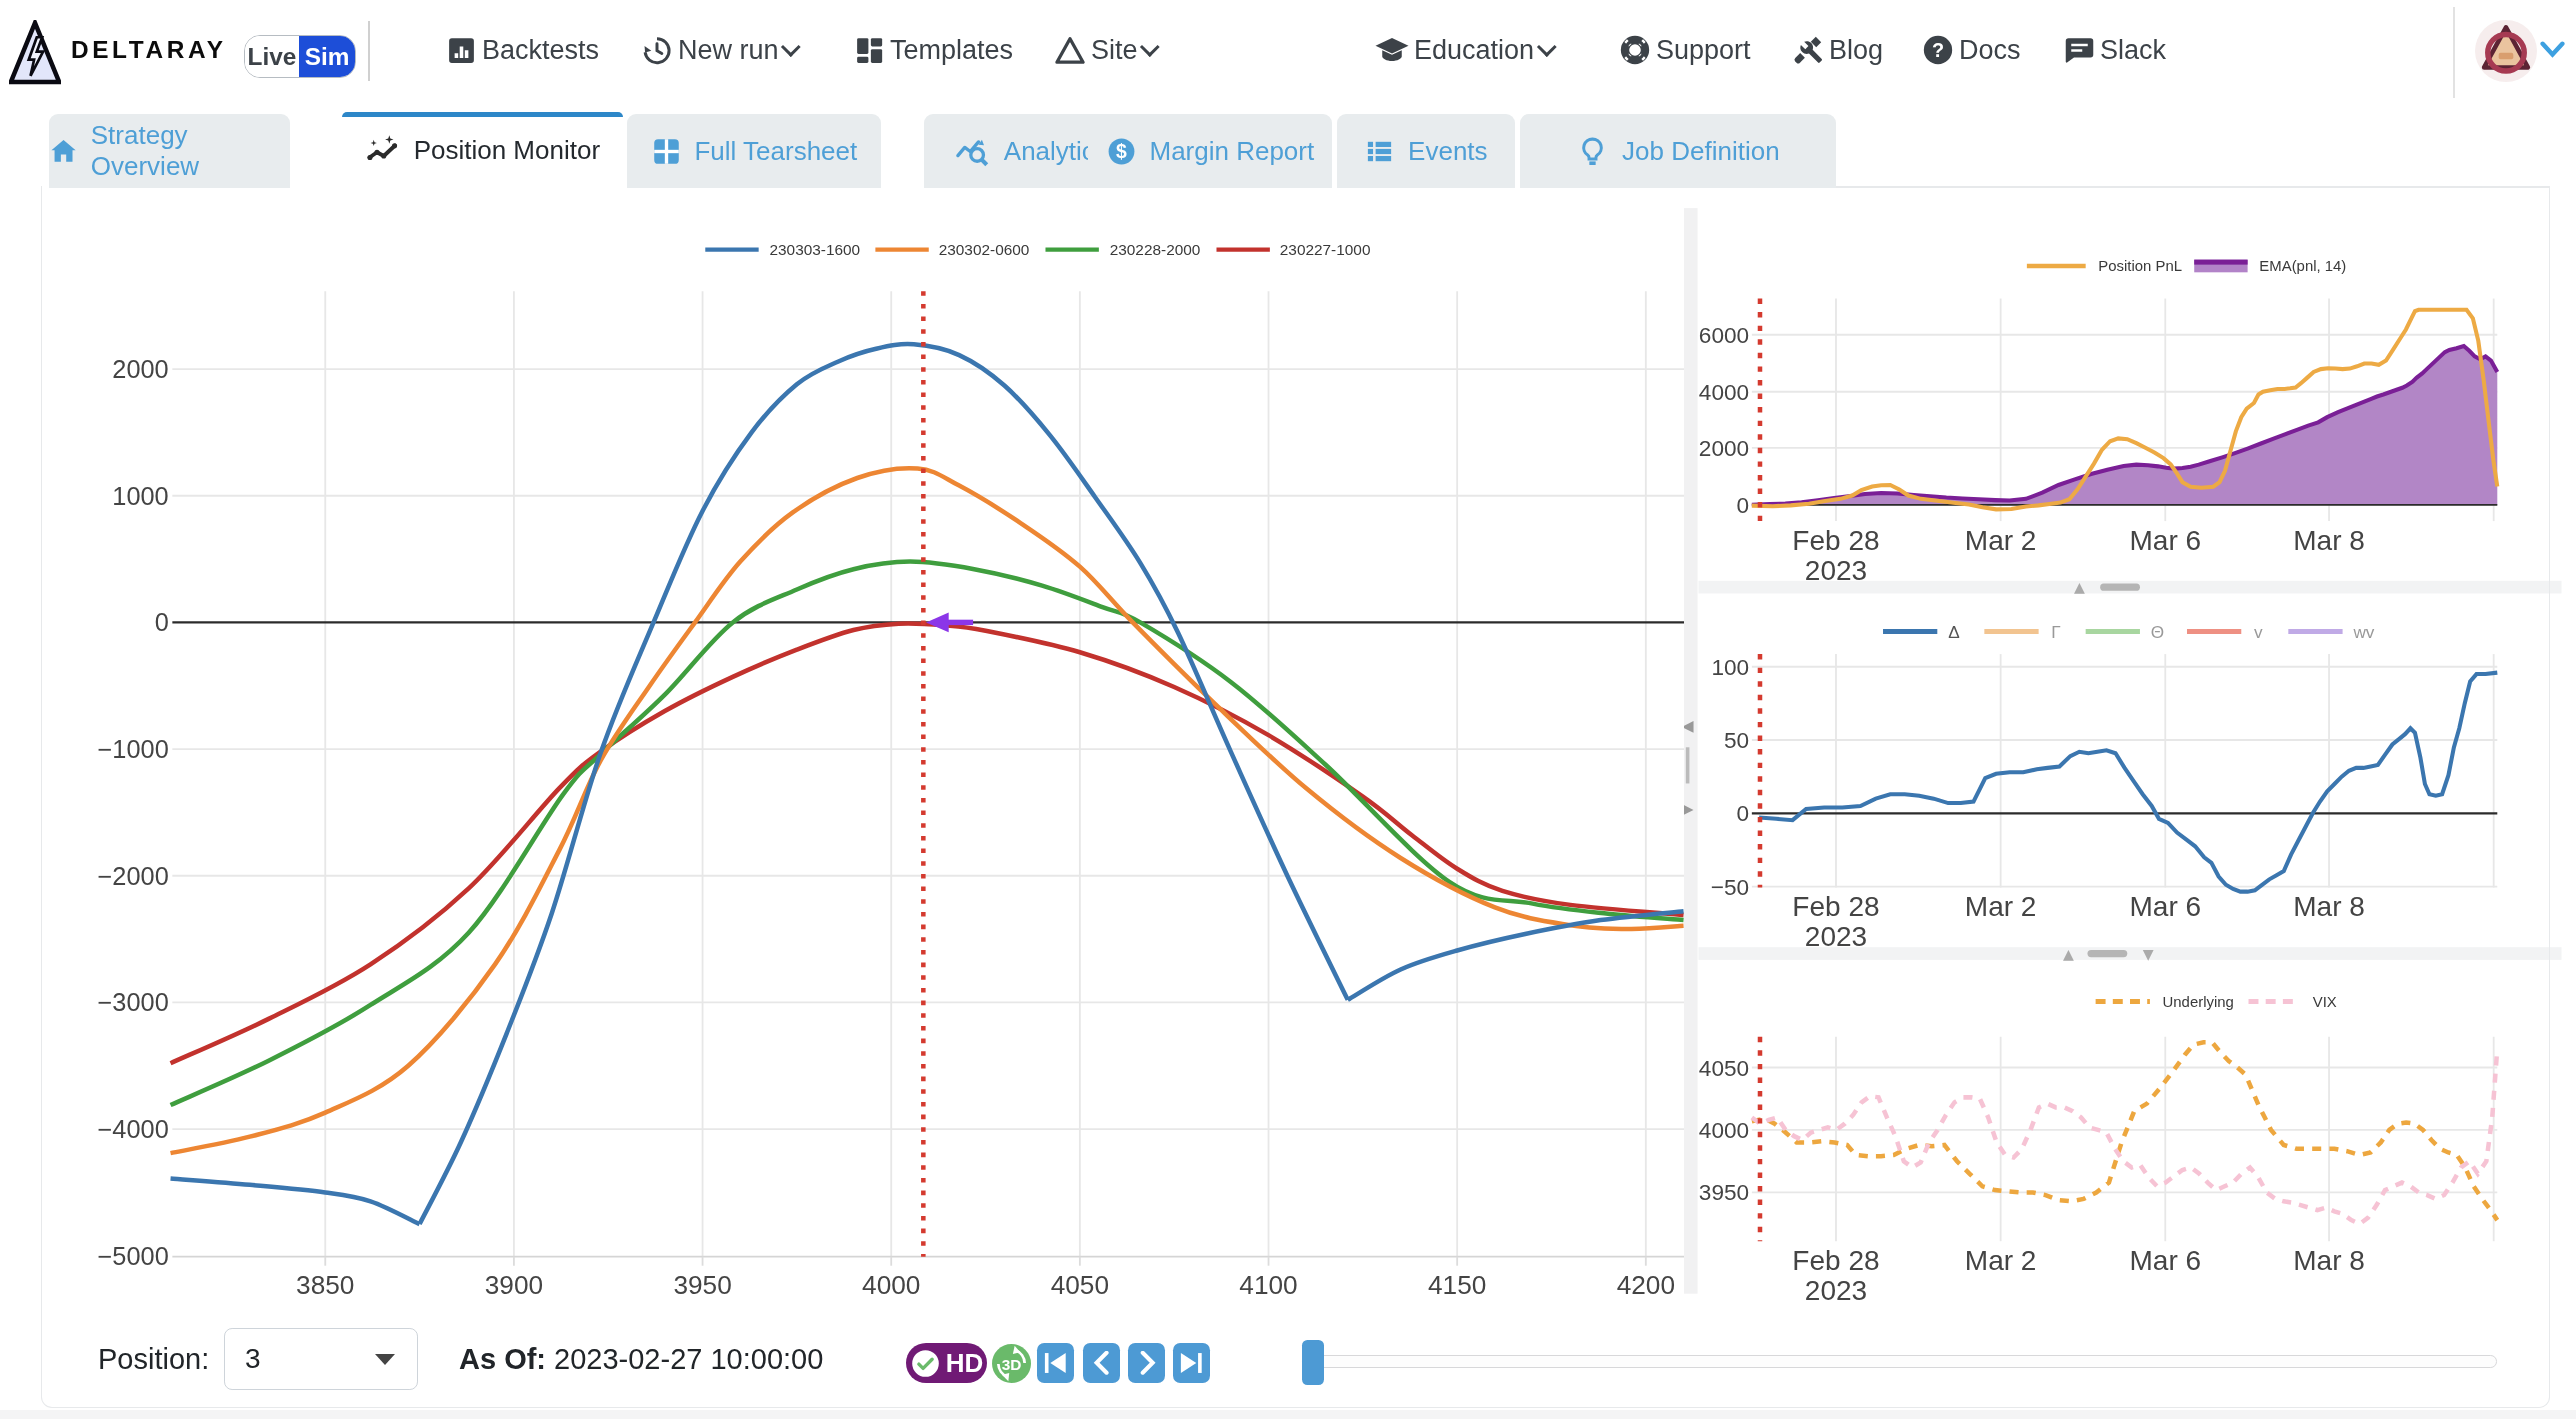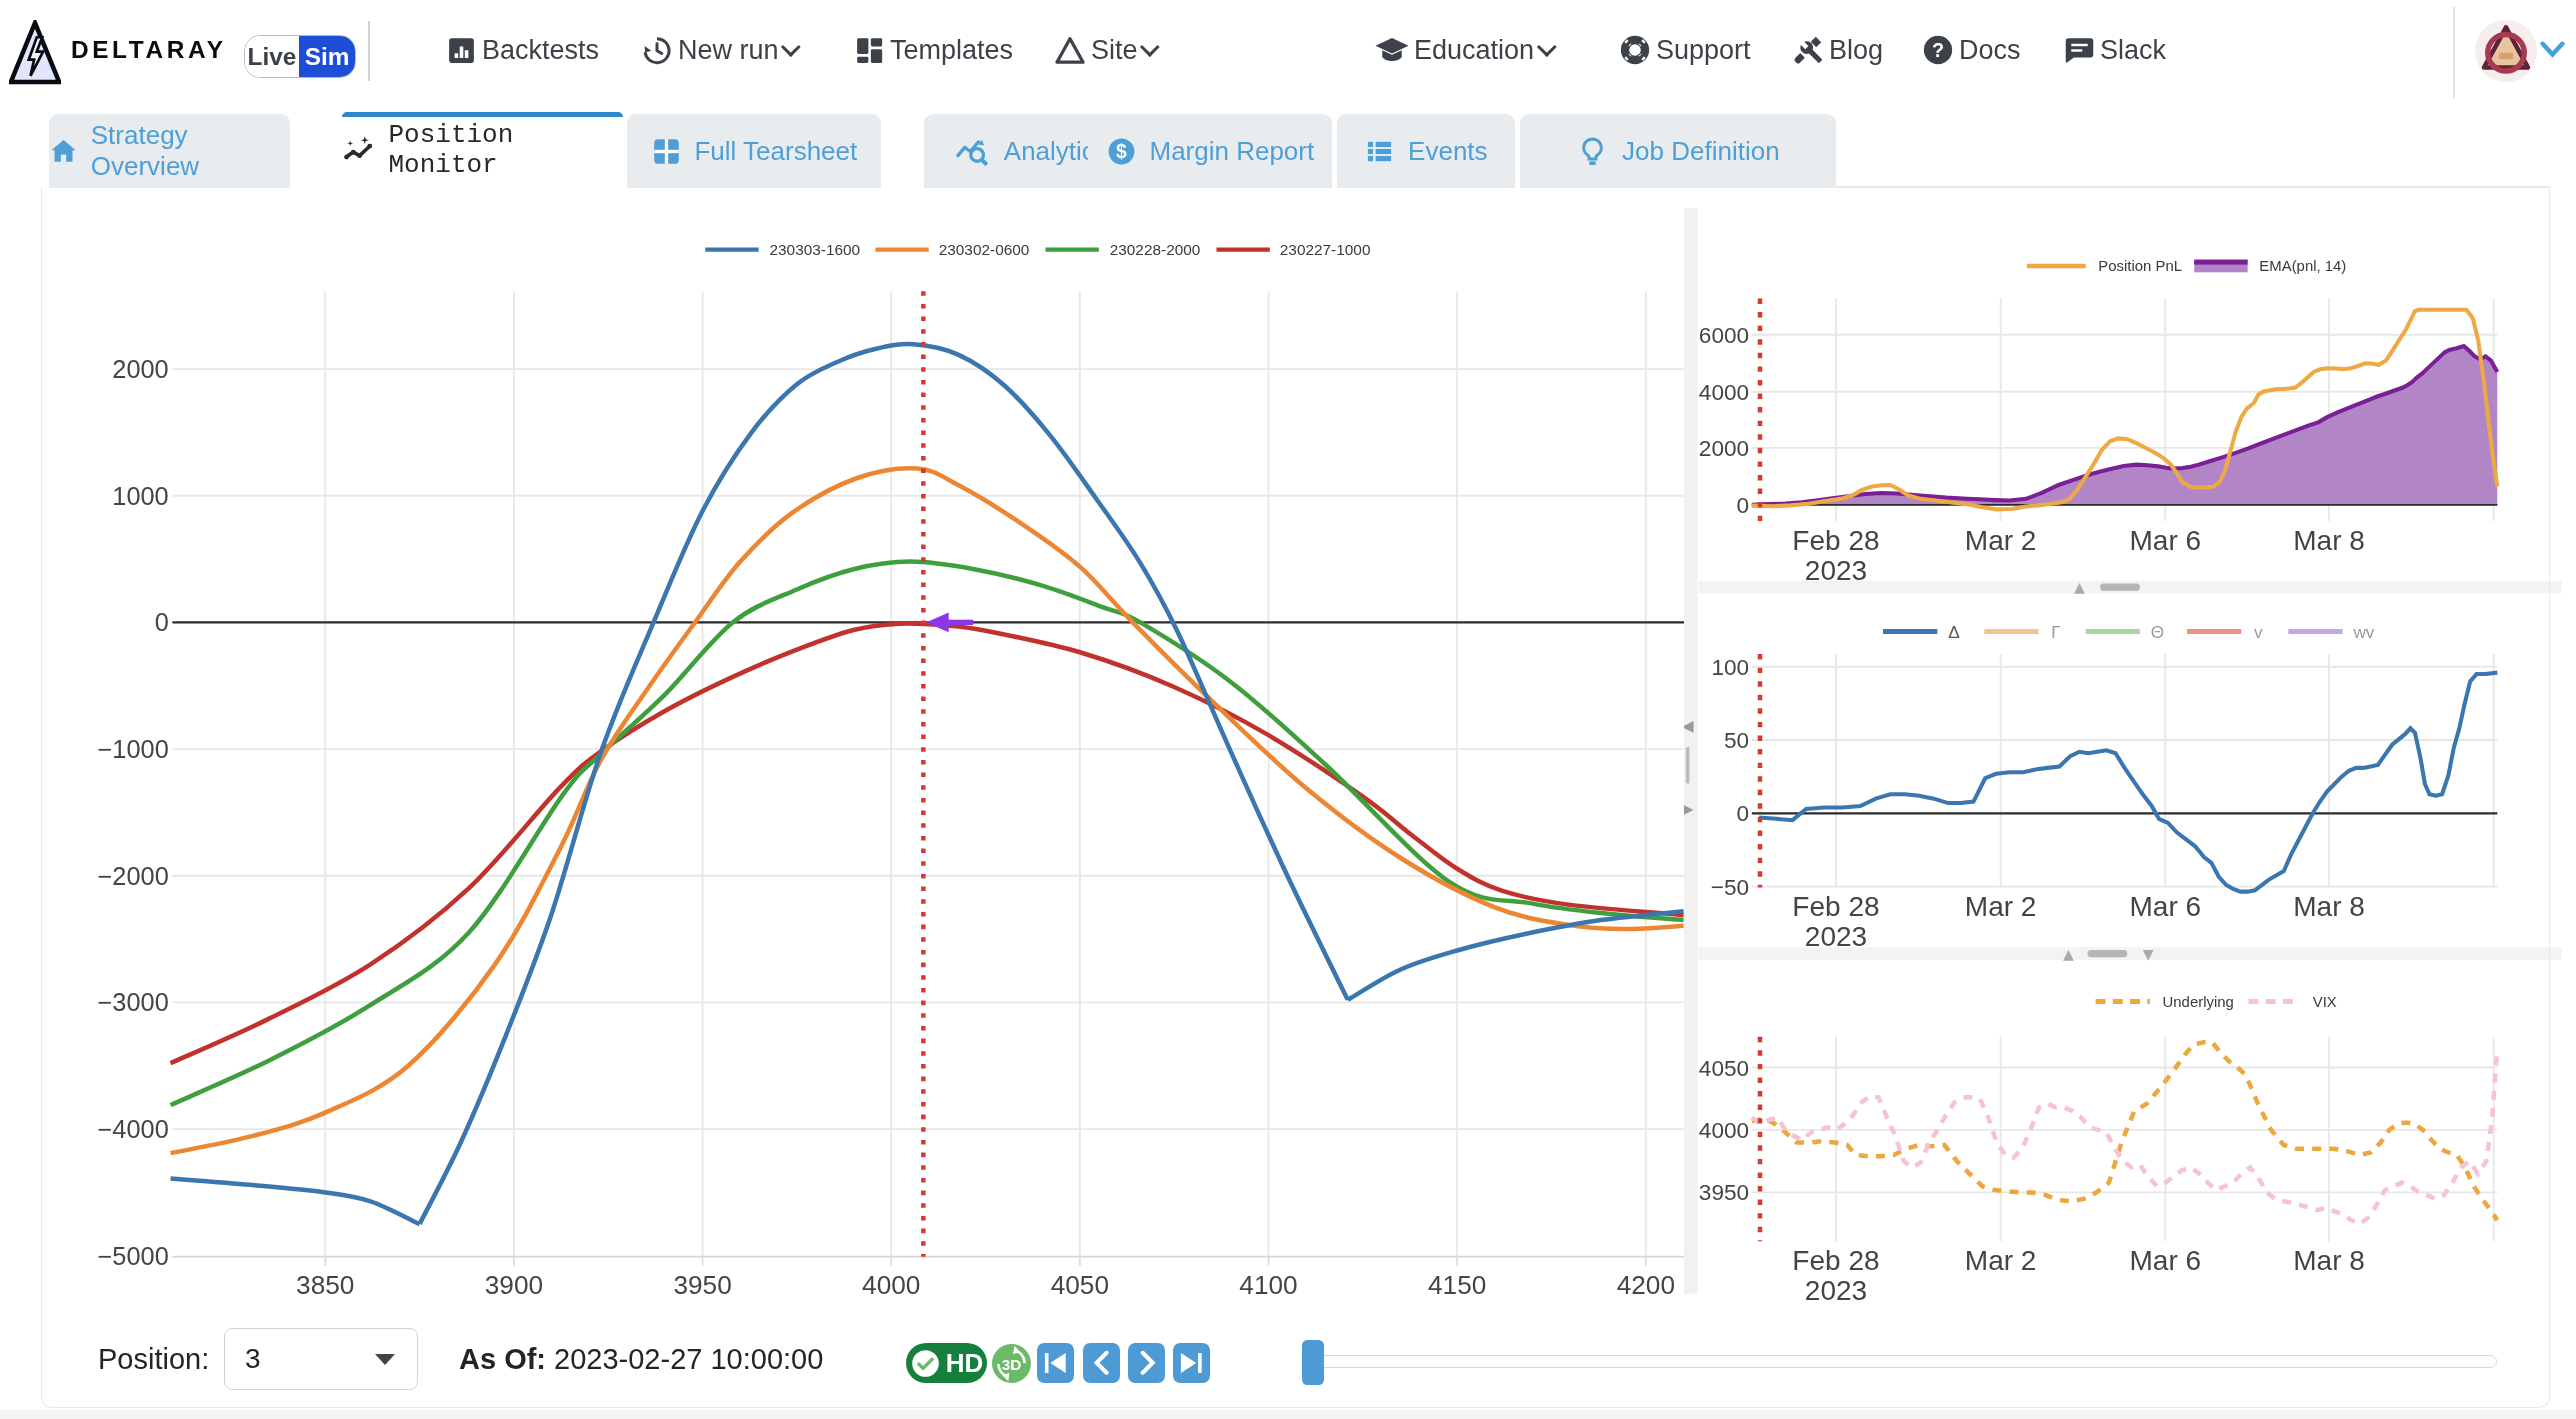--- a/index.html
+++ b/index.html
@@ -2,21 +2,21 @@
 <html style="font-size:14.5px"><head>
 <meta charset="utf-8">
 <style>
 * { margin:0; padding:0; box-sizing:border-box; }
 html,body { width:2576px; height:1419px; overflow:hidden; }
 body { font-family:"Liberation Sans",sans-serif; background:#fff; position:relative; }
 .abs { position:absolute; }
 .nav-item { position:absolute; top:0; height:100px; display:flex; align-items:center; gap:4px; color:#3c4248; font-size:27px; white-space:nowrap; }
 .caret { width:13.6px; height:13.6px; border-right:3.2px solid #3c4248; border-bottom:3.2px solid #3c4248; transform:rotate(45deg); margin-top:-7.2px; margin-left:1.8px; }
 .tab { position:absolute; top:114px; height:74px; background:#e8ecee; border-radius:9px 9px 0 0; display:flex; align-items:center; justify-content:center; gap:12.7px; color:#4e9fd6; font-size:26px; }
-.tab.active { background:#fff; color:#24292e; height:76px; top:112px; z-index:3;font-family:Liberation Mono, monospace; }
+.tab.active { background:#fff; color:#24292e; height:76px; top:112px; z-index:3; }
 .tab.active::before { content:''; position:absolute; left:0; top:0; width:100%; height:4.5px; background:#2d87c8; border-radius:9px 9px 0 0; }
 </style>
 </head>
 <body>
 
 <svg class="abs" style="left:9px;top:20px" width="52" height="65" viewBox="0 0 58 72">
   <polygon points="29,3 56,69 2,69" fill="#e2e6fa" stroke="#0a0a12" stroke-width="5"></polygon>
   <polygon points="31,19 22,44 28,44 24,62 38,35 31,35 37,19" fill="#f2f4fd" stroke="#0a0a12" stroke-width="3"></polygon>
 </svg>
 <div class="abs" style="left:71px;top:36px;font-size:24.4px;font-weight:bold;color:#0c0c0c;letter-spacing:3.6px">DELTARAY</div>
@@ -341,21 +341,21 @@
 <rect x="2306" y="1050" width="44" height="8" rx="4" fill="#b5b5b5"></rect>
 <text x="2373" y="1062" font-size="24" fill="#aaa" text-anchor="middle">▾</text>
 </svg>
 
 <div class="abs" style="left:98px;top:1343px;font-size:29px;font-weight:normal;color:#212529">Position:</div>
 <div class="abs" style="left:224px;top:1328px;width:194px;height:62px;border:1.8px solid #ced4da;border-radius:8.1px;background:#fff">
   <div style="position:absolute;left:20px;top:13.6px;font-size:28px;color:#212529">3</div>
   <div style="position:absolute;right:22px;top:25px;width:0;height:0;border-left:10px solid transparent;border-right:10px solid transparent;border-top:11.8px solid #444"></div>
 </div>
 <div class="abs" style="left:459px;top:1343px;font-size:29px;color:#212529"><b>As Of:</b> 2023-02-27 10:00:00</div>
-<div class="abs" style="left:906px;top:1343px;width:81px;height:40px;background:#15803d;border-radius:20px;display:flex;align-items:center">
+<div class="abs" style="left:906px;top:1343px;width:81px;height:40px;background:#701a75;border-radius:20px;display:flex;align-items:center">
   <svg style="margin-left:5.4px" width="29" height="29" viewBox="0 0 24 24">
       <circle cx="12" cy="12" r="11" fill="#fff"></circle>
       <path d="M6.5 12.5 10 16 17.5 8.5" fill="none" stroke="#6aba6a" stroke-width="2.8" stroke-linecap="round" stroke-linejoin="round"></path>
     </svg>
   <span style="color:#fff;font-weight:bold;font-size:26px;margin-left:5.4px">HD</span>
 </div>
 <svg class="abs" style="left:992px;top:1344px" width="39" height="39" viewBox="0 0 43 43">
   <circle cx="21.5" cy="21.5" r="21.5" fill="#6aba6a"></circle>
   <text x="21.5" y="28.5" text-anchor="middle" font-size="17" font-weight="bold" fill="#fff" font-family="'Liberation Sans',sans-serif">3D</text>
   <path d="M26 7 A 15.5 15.5 0 0 1 36 21" fill="none" stroke="#fff" stroke-width="3"></path>

